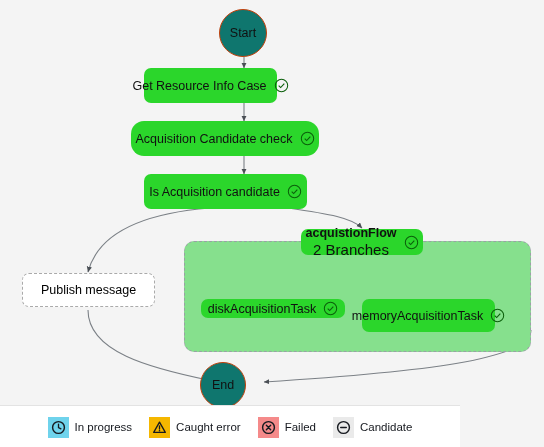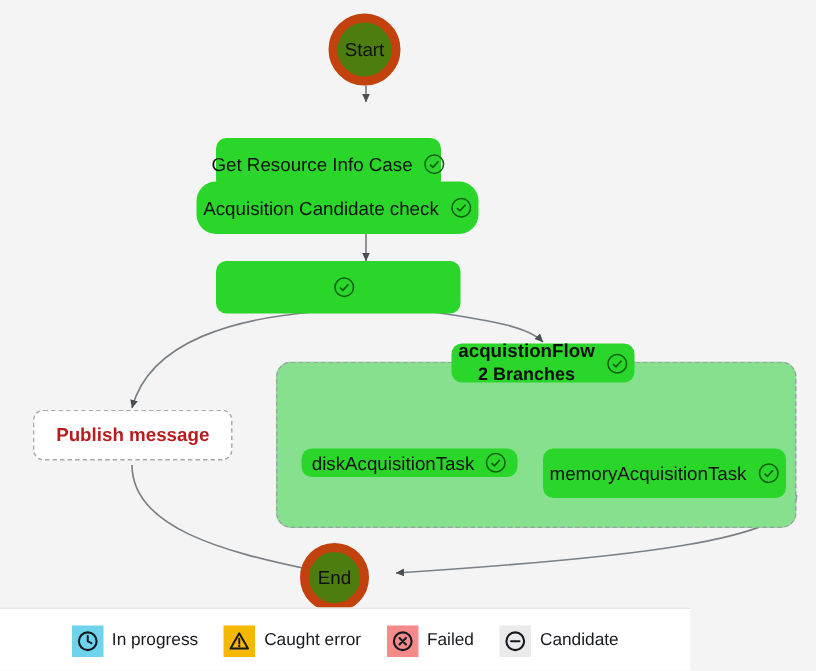--- a/index.html
+++ b/index.html
@@ -62,47 +62,46 @@
     flex-direction: column;
     align-items: center;
     justify-content: center;
     line-height: 1.2;
   }
   .node.two-line .title {
     font-weight: bold;
     font-size: 12.5px;
   }
   .node.two-line .subtitle {
-    font-weight: bold;
-    font-size: 12px;
+    font-weight: normal;
+    font-size: 15px;
   }
 
   
   .status-badge {
     width: 15px;
     height: 15px;
     margin-left: 7px;
     flex: 0 0 auto;
   }
   .status-badge svg { display: block; }
 
   
   .node.dashed {
     background: #ffffff;
     border: 1px dashed #aaaaaa;
-    color: #b91c1c;
-    font-weight: bold;
+    color: #000000;
   }
 
   
   .terminal {
     position: absolute;
     border-radius: 50%;
-    background: #4d7c0f;
-    border: 6px solid #c2410c;
+    background: #0f766e;
+    border: 1px solid #c2410c;
     display: flex;
     align-items: center;
     justify-content: center;
     font-size: 12.5px;
     color: #111111;
     box-sizing: border-box;
   }
 
   
   #legend {
@@ -167,41 +166,42 @@
       <path d="M531,330 C531,360 420,372 264,382"></path>
     </g>
   </svg>
 
   <div class="parallel-container" style="left:184px; top:241px; width:347px; height:111px;"></div>
 
   <div class="terminal" style="left:219px; top:9px; width:48px; height:48px;">
     <span class="node-label">Start</span>
   </div>
 
-  <div class="node" style="left:144px; top:68px; width:150px; height:35px;margin-top:24px;">
+  <div class="node" style="left:144px; top:68px; width:133px; height:35px;">
     <span class="node-label">Get Resource Info Case</span>
     <span class="status-badge">
       <svg viewBox="0 0 16 16" width="15" height="15">
         <circle cx="8" cy="8" r="6.6" fill="none" stroke="#0b5f0b" stroke-width="1.1"></circle>
         <path d="M5,8.2 L7.1,10.2 L11,5.9" fill="none" stroke="#0b5f0b" stroke-width="1.2"></path>
       </svg>
     </span>
   </div>
 
   <div class="node" style="left:131px; top:121px; width:188px; height:35px;border-radius:13px;">
     <span class="node-label">Acquisition Candidate check</span>
     <span class="status-badge">
       <svg viewBox="0 0 16 16" width="15" height="15">
         <circle cx="8" cy="8" r="6.6" fill="none" stroke="#0b5f0b" stroke-width="1.1"></circle>
         <path d="M5,8.2 L7.1,10.2 L11,5.9" fill="none" stroke="#0b5f0b" stroke-width="1.2"></path>
       </svg>
     </span>
   </div>
 
   <div class="node" style="left:144px; top:174px; width:163px; height:35px;">
+    <span class="node-label">Is Acquisition candidate</span>
     <span class="status-badge">
       <svg viewBox="0 0 16 16" width="15" height="15">
         <circle cx="8" cy="8" r="6.6" fill="none" stroke="#0b5f0b" stroke-width="1.1"></circle>
         <path d="M5,8.2 L7.1,10.2 L11,5.9" fill="none" stroke="#0b5f0b" stroke-width="1.2"></path>
       </svg>
     </span>
   </div>
 
   <div class="node dashed" style="left:22px; top:273px; width:133px; height:34px;">
     <span class="node-label">Publish message</span>
@@ -223,21 +223,21 @@
   <div class="node" style="left:201px; top:299px; width:144px; height:19px;">
     <span class="node-label">diskAcquisitionTask</span>
     <span class="status-badge">
       <svg viewBox="0 0 16 16" width="15" height="15">
         <circle cx="8" cy="8" r="6.6" fill="none" stroke="#0b5f0b" stroke-width="1.1"></circle>
         <path d="M5,8.2 L7.1,10.2 L11,5.9" fill="none" stroke="#0b5f0b" stroke-width="1.2"></path>
       </svg>
     </span>
   </div>
 
-  <div class="node" style="left:362px; top:299px; width:162px; height:33px;">
+  <div class="node" style="left:362px; top:299px; width:133px; height:33px;">
     <span class="node-label">memoryAcquisitionTask</span>
     <span class="status-badge">
       <svg viewBox="0 0 16 16" width="15" height="15">
         <circle cx="8" cy="8" r="6.6" fill="none" stroke="#0b5f0b" stroke-width="1.1"></circle>
         <path d="M5,8.2 L7.1,10.2 L11,5.9" fill="none" stroke="#0b5f0b" stroke-width="1.2"></path>
       </svg>
     </span>
   </div>
 
   <div class="terminal" style="left:200px; top:362px; width:46px; height:46px;text-align:right;">

